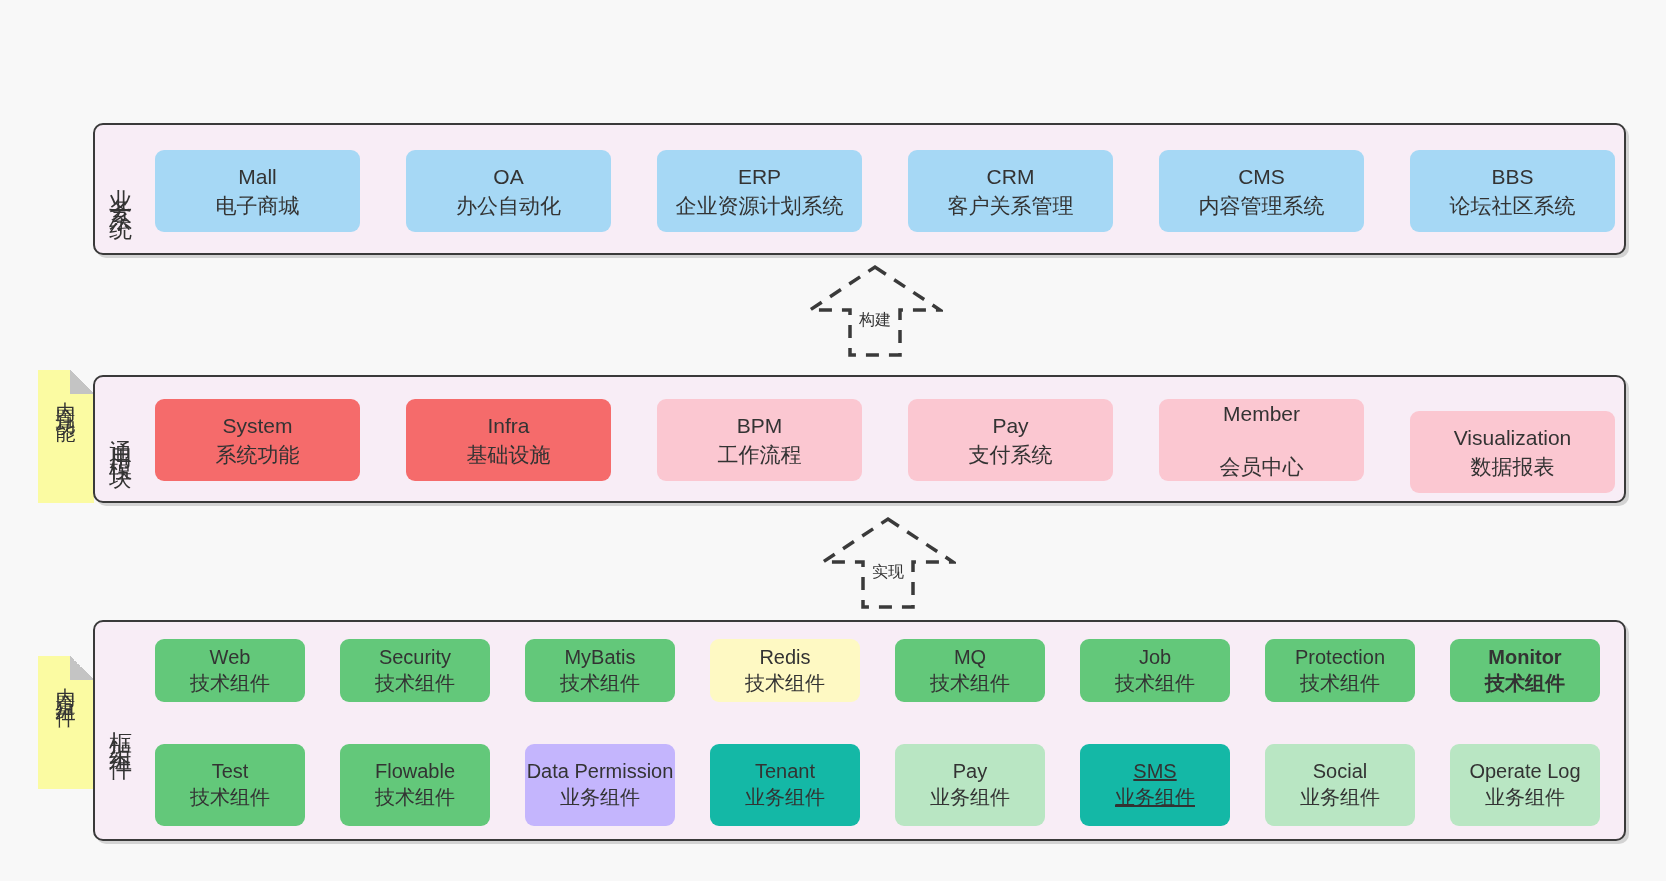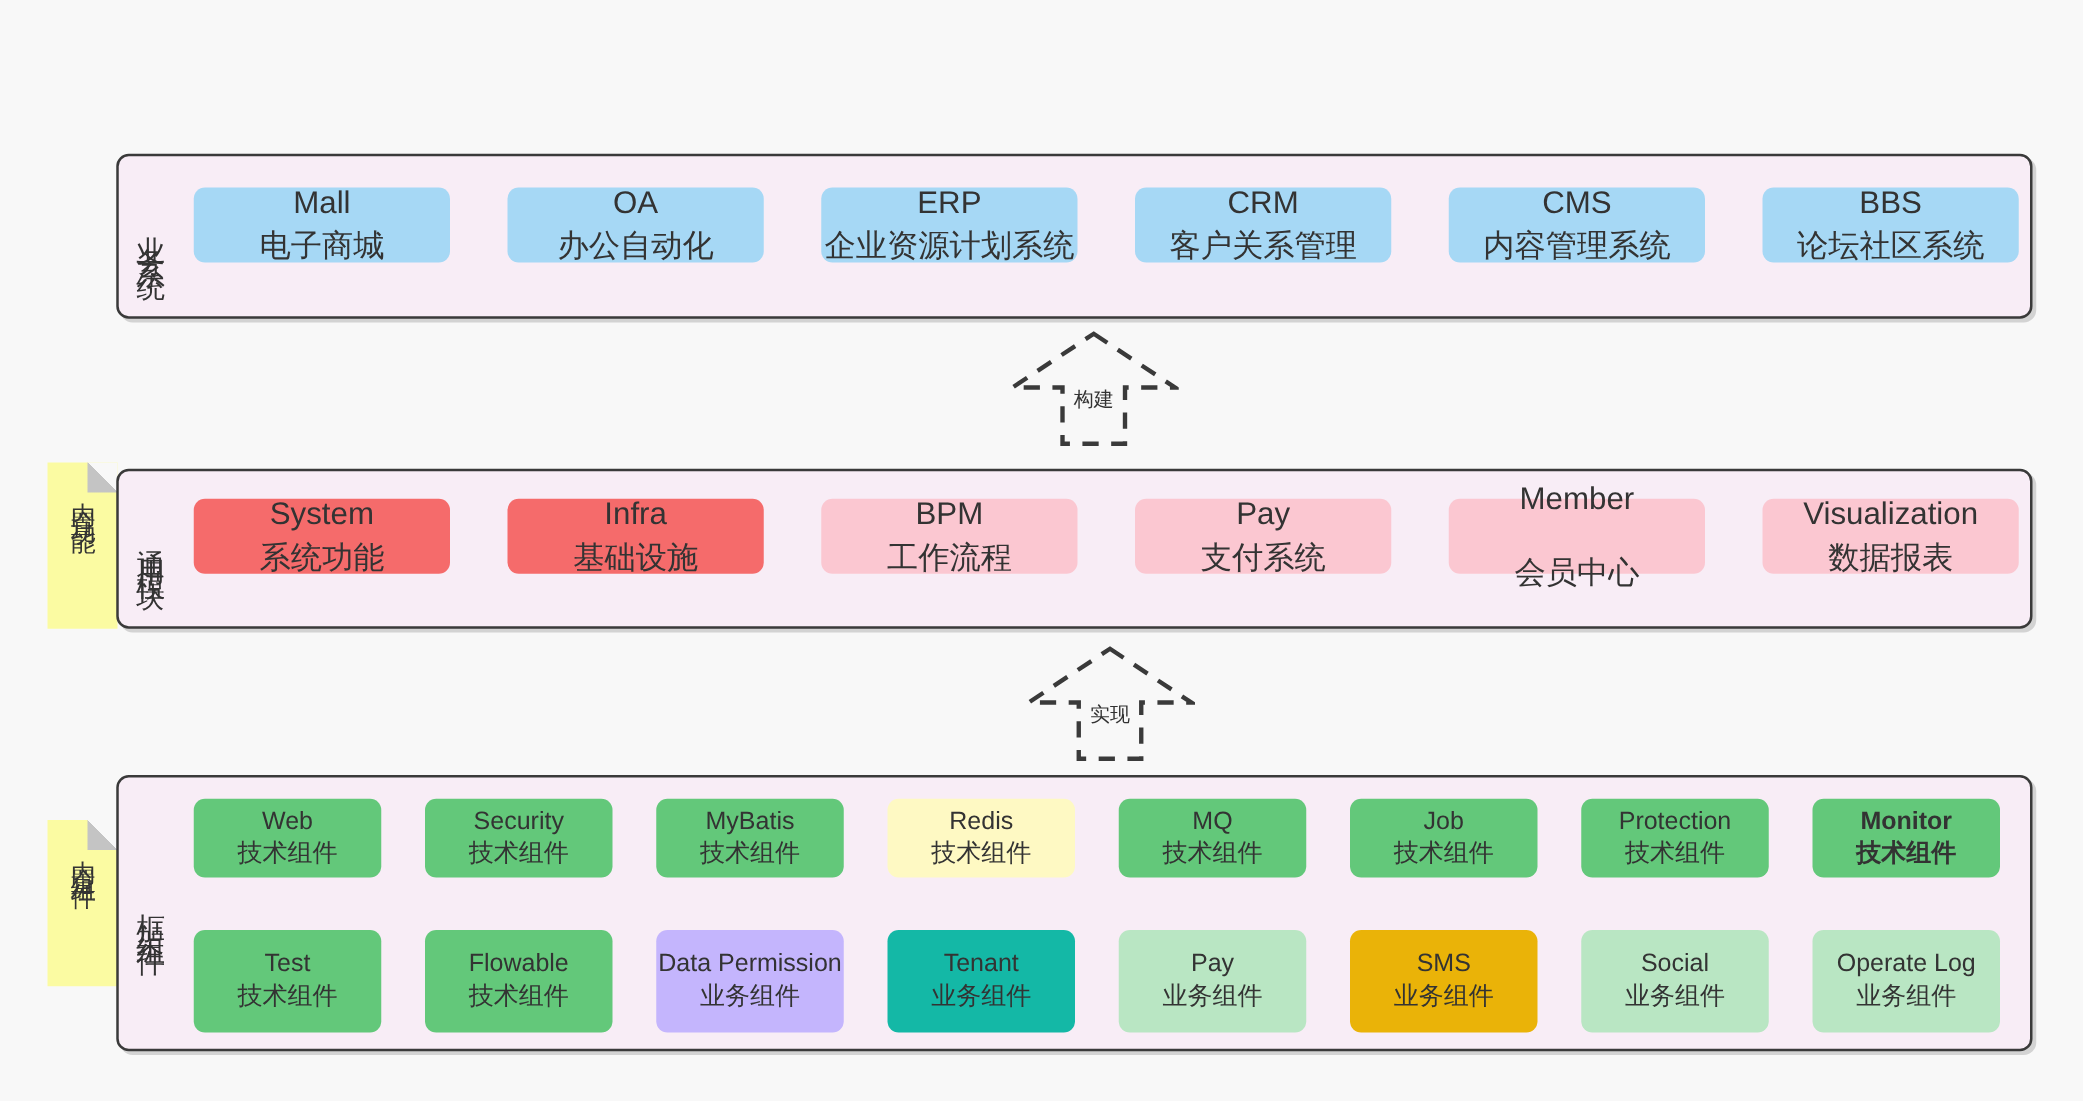--- a/index.html
+++ b/index.html
@@ -33,21 +33,21 @@
   .cols8{left:60px;gap:35px;}
   #layer-business .row{top:25px;}
   #layer-modules  .row{top:22px;}
   #row-components-1{top:17px;}
   #row-components-2{top:122px;}
   .node{
     border-radius:9px;
     display:flex;flex-direction:column;align-items:center;justify-content:center;
     text-align:center;
   }
-  .cols6 .node{width:205px;height:60px;font-size:25px;line-height:1.4;}
+  .cols6 .node{width:205px;height:82px;font-size:21px;line-height:1.4;}
   .cols8 .node{width:150px;height:63px;font-size:20px;line-height:1.28;}
   #row-components-2 .node{height:82px;}
   
   .sticky{
     position:absolute;left:38px;width:56px;height:133px;
     background:var(--sticky,#fbfba2);z-index:0;
   }
   #sticky-modules{top:370px;}
   #sticky-components{top:656px;}
   .fold{
@@ -141,21 +141,21 @@
         <div>工作流程</div>
       </div>
       <div class="node" style="background: rgb(251, 199, 209);">
         <div>Pay</div>
         <div>支付系统</div>
       </div>
       <div class="node" style="background: rgb(251, 199, 209); gap: 24px;">
         <div>Member</div>
         <div>会员中心</div>
       </div>
-      <div class="node" style="background: rgb(251, 199, 209);">
+      <div class="node" style="background: rgb(251, 199, 209); margin-top: 12px;">
         <div>Visualization</div>
         <div>数据报表</div>
       </div>
     </div>
   </section>
 
   <div class="arrow" id="arrow-implement">
     <svg viewBox="0 0 136 94">
       <polygon points="68,3 133,46 93,46 93,91 43,91 43,46 3,46"></polygon>
     </svg>
@@ -212,21 +212,21 @@
         <div>业务组件</div>
       </div>
       <div class="node" style="background: #14b8a6;">
         <div>Tenant</div>
         <div>业务组件</div>
       </div>
       <div class="node" style="background: rgb(185, 230, 195);">
         <div>Pay</div>
         <div>业务组件</div>
       </div>
-      <div class="node" style="background: #eab308;">
+      <div class="node" style="background: #14b8a6; text-decoration: underline;">
         <div>SMS</div>
         <div>业务组件</div>
       </div>
       <div class="node" style="background: rgb(185, 230, 195);">
         <div>Social</div>
         <div>业务组件</div>
       </div>
       <div class="node" style="background: rgb(185, 230, 195);">
         <div>Operate Log</div>
         <div>业务组件</div>

